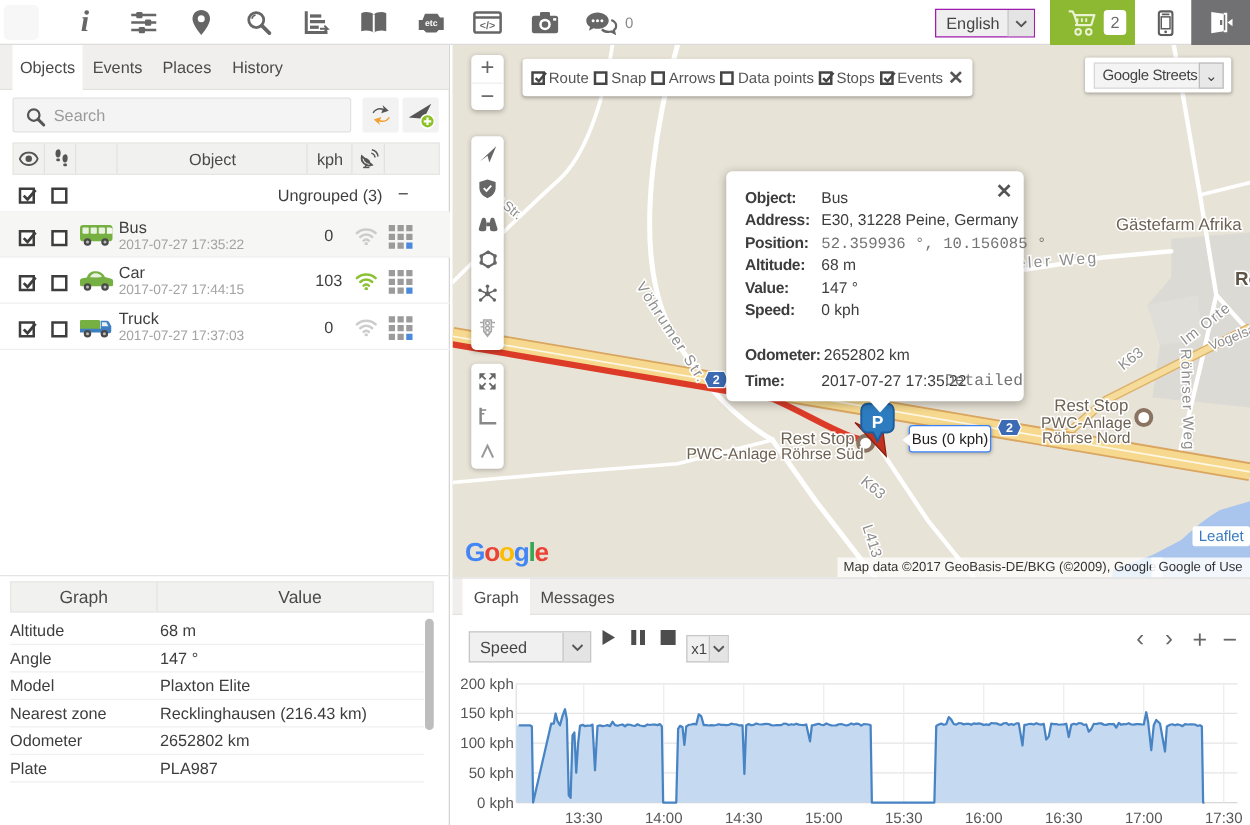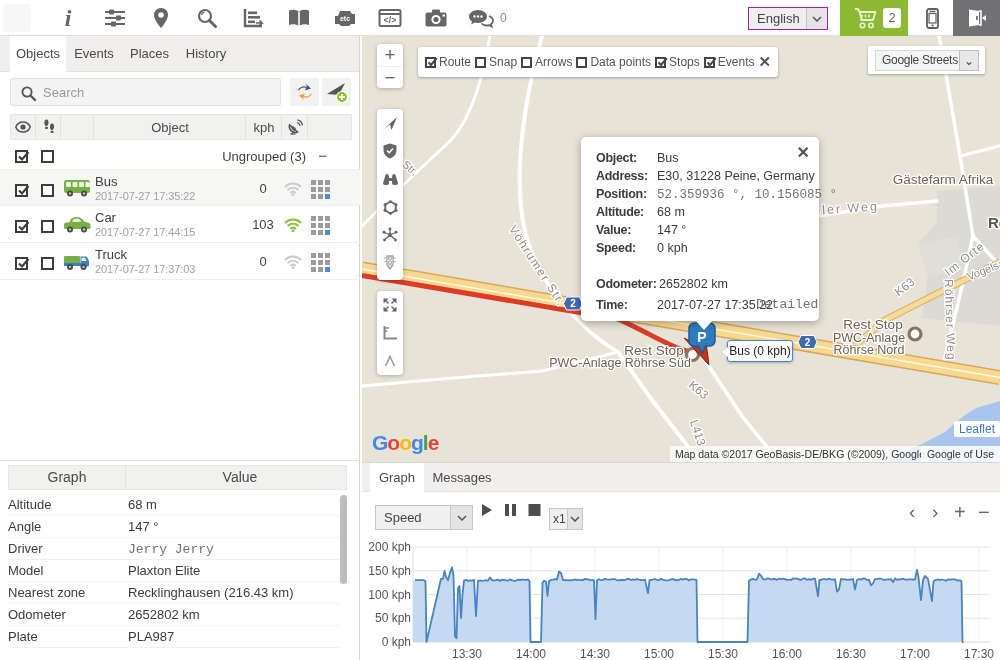--- a/index.html
+++ b/index.html
@@ -389,24 +389,20 @@
       <div style="position:absolute; left:118px; top:0; width:199px; height:23px; text-align:center; line-height:23px;padding-left:27px;">Value</div>
     </div>
     <div style="height:4px;"></div>
     <div class="drow">
         <div class="k">Altitude</div>
         <div class="v">68 m</div>
       </div>
     <div class="drow">
         <div class="k">Angle</div>
         <div class="v">147 °</div>
-      </div>
-    <div class="drow">
-        <div class="k">Driver</div>
-        <div class="v"><a class="lnk" href="#">Jerry Jerry</a></div>
       </div>
     <div class="drow">
         <div class="k">Model</div>
         <div class="v">Plaxton Elite</div>
       </div>
     <div class="drow">
         <div class="k">Nearest zone</div>
         <div class="v">Recklinghausen (216.43 km)</div>
       </div>
     <div class="drow">

